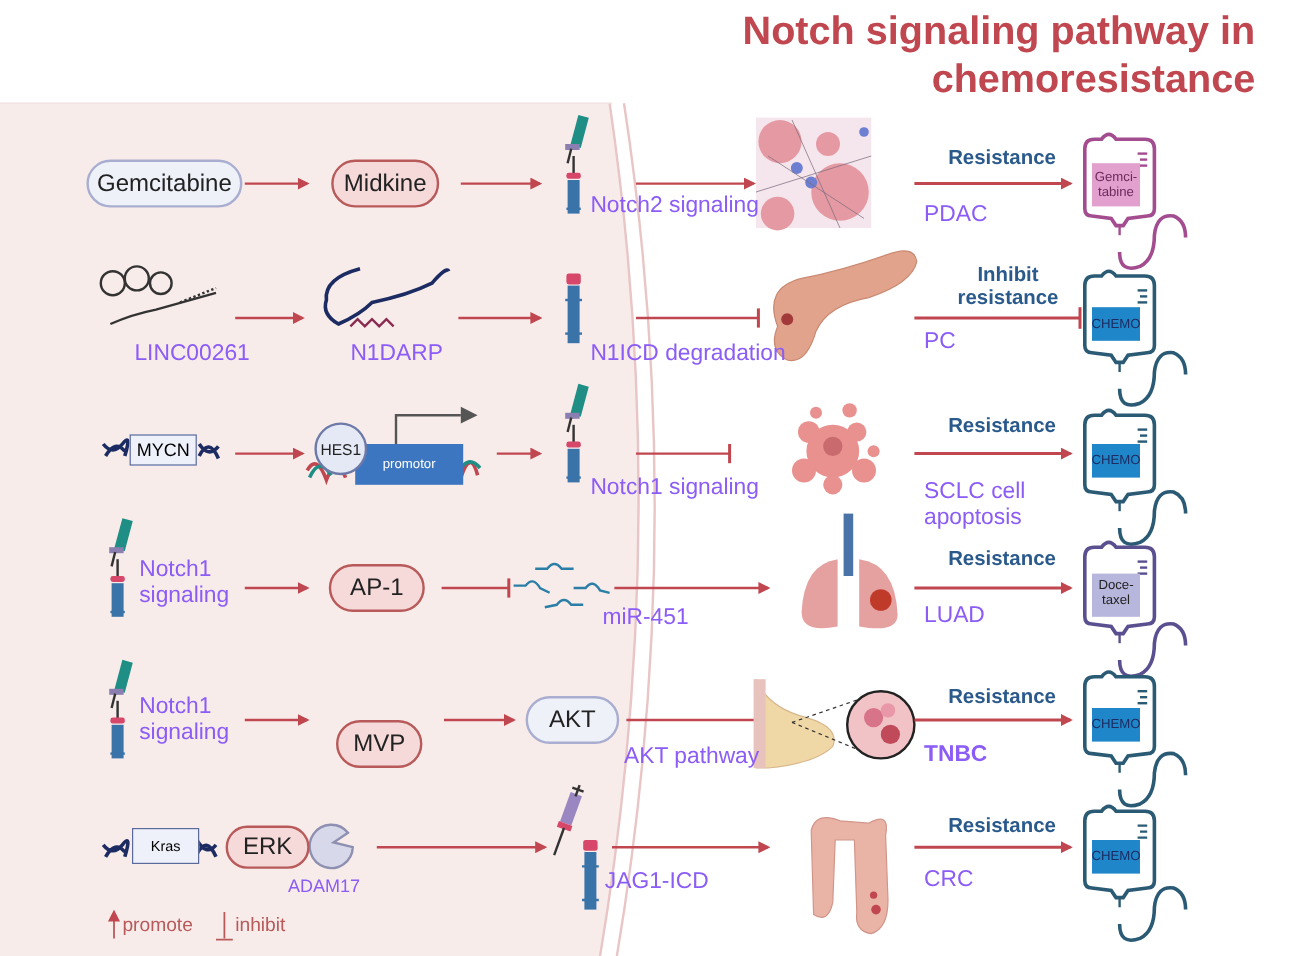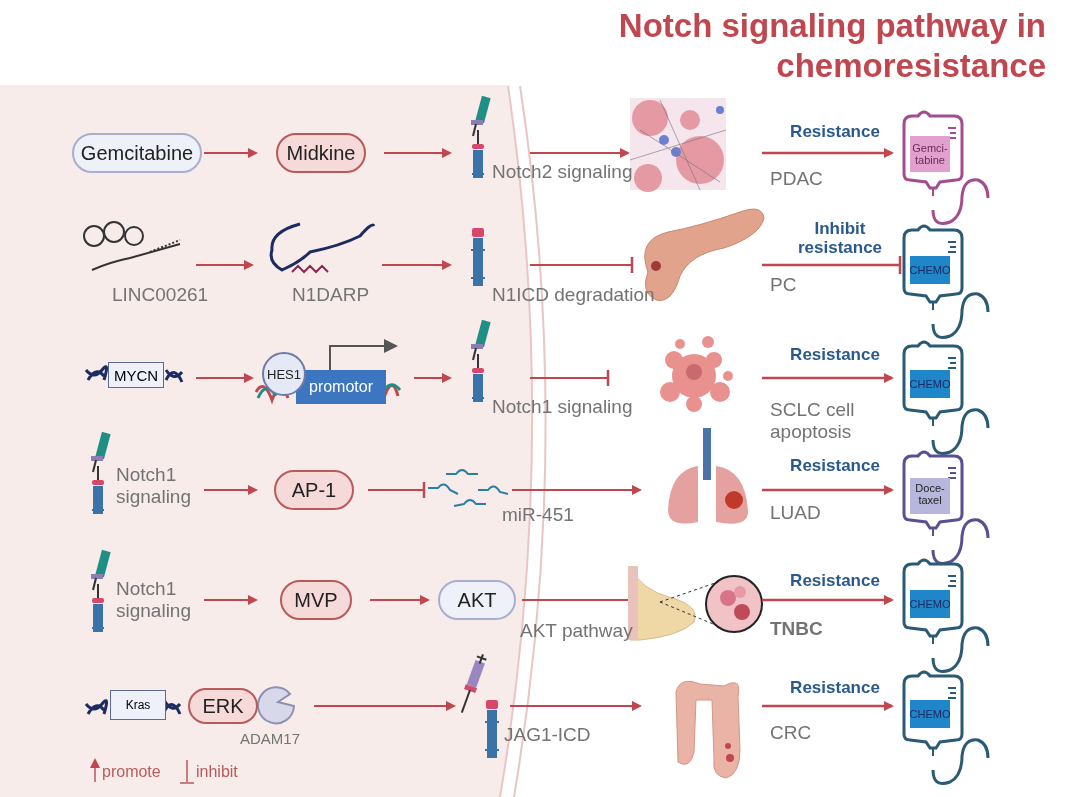--- a/index.html
+++ b/index.html
@@ -6,28 +6,28 @@
   body { width:1080px; height:797px; position:relative; overflow:hidden; background:#ffffff;
          font-family:"Liberation Sans", sans-serif; }
   #bg { position:absolute; left:0; top:0; width:1080px; height:797px; }
   .title { position:absolute; right:34px; top:6px; text-align:right; color:#c0474f;
            font-weight:bold; font-size:33px; line-height:40px; }
   .pill { position:absolute; height:40px; border-radius:20px; border:2px solid;
           box-sizing:border-box; display:flex; align-items:center; justify-content:center;
           font-size:20px; color:#222; }
   .pill.blue { background:#eef1f8; border-color:#a9aed0; }
   .pill.red  { background:#f6dada; border-color:#b85a5a; }
-  .lbl { position:absolute; color:#737373; font-size:19px; line-height:22px; white-space:nowrap; }
+  .lbl { position:absolute; color:#8b5cf6; font-size:19px; line-height:22px; white-space:nowrap; }
   .res { position:absolute; color:#2a5a8c; font-weight:bold; font-size:17px; line-height:19px; text-align:center; }
   .boxlbl { position:absolute; font-size:15px; color:#000000; border:1px solid #5a6a9a; background:#eef0fa;
             display:flex; align-items:center; justify-content:center; box-sizing:border-box; }
   .hes { position:absolute; width:44px; height:44px; border-radius:50%; border:2px solid #6d7aa8;
          background:#e5e9f6; box-sizing:border-box; display:flex; align-items:center; justify-content:center;
          font-size:13px; color:#222; }
-  .prom { position:absolute; background:#3d76c0; color:#fff; font-size:16px; display:flex;
+  .prom { position:absolute; background:#3d76c0; color:#fff; font-size:11px; display:flex;
           align-items:center; justify-content:center; }
   .bagtxt { position:absolute; font-size:11px; line-height:12px; text-align:center; }
   .legend { position:absolute; color:#b85a5a; font-size:16px; }
 </style>
 </head>
 <body>
 
 <svg id="bg" viewBox="0 0 1080 797">
   <path d="M0,86 L508,86 Q560,440 500,797 L0,797 Z" fill="#f8eceb"></path>
   <path d="M508,86 Q560,440 500,797" fill="none" stroke="#e9c5c5" stroke-width="2"></path>
@@ -258,21 +258,21 @@
 <div class="lbl" style="left:770px;top:502px;">LUAD</div>
 <div class="bagtxt" style="left:910px;top:482px;width:40px;color:#222;">
   <div>Doce-</div>
   <div>taxel</div>
 </div>
 
 <div class="lbl" style="left:116px;top:578px;">
   <div>Notch1</div>
   <div>signaling</div>
 </div>
-<div class="pill red" style="left:280px;top:580px;width:72px;">MVP</div>
+<div class="pill red" style="left:280px;top:600px;width:72px;">MVP</div>
 <div class="pill blue" style="left:438px;top:580px;width:78px;">AKT</div>
 <div class="lbl" style="left:520px;top:620px;">AKT pathway</div>
 <div class="res" style="left:780px;top:571px;width:110px;">Resistance</div>
 <div class="lbl" style="left:770px;top:618px;font-weight:bold;">TNBC</div>
 <div class="bagtxt" style="left:906px;top:598px;width:48px;color:#1c2c62;">CHEMO</div>
 
 <div class="boxlbl" style="left:110px;top:690px;width:56px;height:30px;font-size:12px;">Kras</div>
 <div class="pill red" style="left:188px;top:688px;width:70px;height:36px;">ERK</div>
 <div class="lbl" style="left:240px;top:728px;font-size:15px;">ADAM17</div>
 <div class="lbl" style="left:504px;top:724px;">JAG1-ICD</div>

